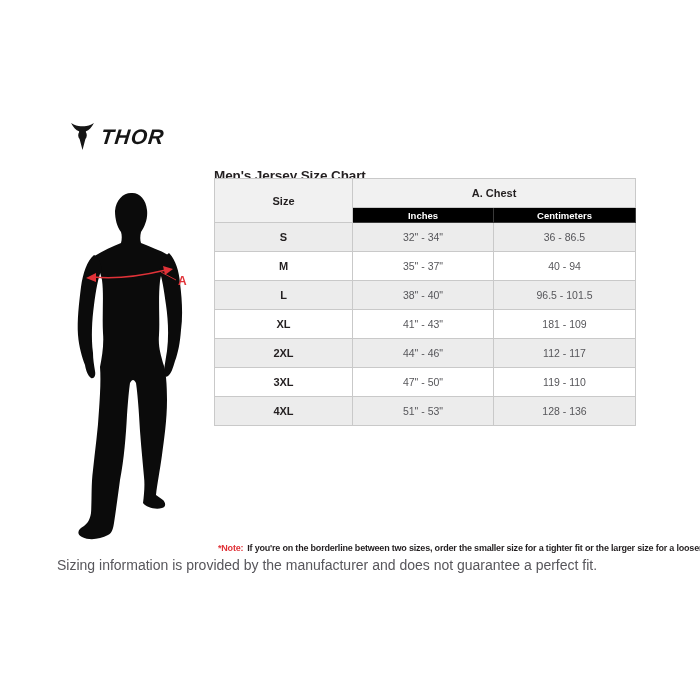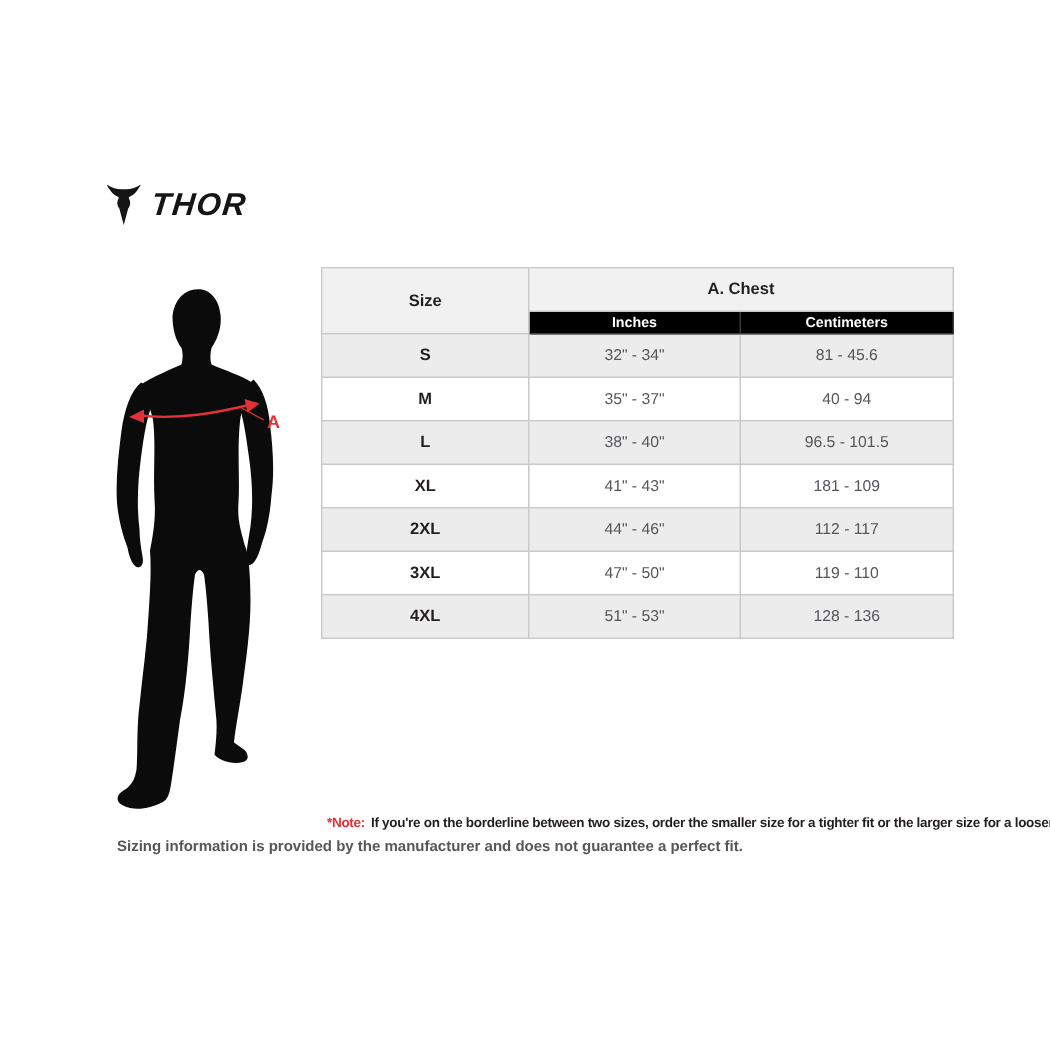--- a/index.html
+++ b/index.html
@@ -45,21 +45,21 @@
   .measure-key{color:#e03238;}
   .measure-desc{font-size:10px;line-height:13px;color:#4b4b4d;width:330px;}
   
   .note{
     position:absolute;left:218px;top:543px;font-size:9px;font-weight:bold;
     letter-spacing:-0.2px;white-space:nowrap;
   }
   .note-label{color:#e03238;margin-right:4px;}
   .note-text{color:#231f20;}
   
-  .disclaimer{position:absolute;left:78px;top:559px;font-size:10px;line-height:12px;color:#57565b;font-weight:bold;}
+  .disclaimer{position:absolute;left:57px;top:559px;font-size:14px;line-height:12px;color:#57565b;}
 </style>
 </head>
 <body>
 
 <div class="canvas">
 
   <div class="logo">
     <span>
       <svg width="23" height="27" viewBox="0 0 22 26" xmlns="http://www.w3.org/2000/svg">
         <path fill="#151515" d="M11,26 L8.2,15.5 C6.6,13.4 6.4,10.8 7.8,8.6 L7.6,8 C4.8,7 2.2,4.4 0,0 C3.6,2.2 7,3.2 9.6,3.1 L12.4,3.1 C15,3.2 18.4,2.2 22,0 C19.8,4.4 17.2,7 14.4,8 L14.2,8.6 C15.6,10.8 15.4,13.4 13.8,15.5 Z"></path>
@@ -137,20 +137,21 @@
       <g>
         <path d="M33,92 C60,95 85,90 106,85" stroke="#e03238" stroke-width="1.6" fill="none"></path>
         <polygon points="26,93 36,88 36,97" fill="#e03238"></polygon>
         <polygon points="113,84 103,81 105,90" fill="#e03238"></polygon>
         <path d="M101,87 L116,95" stroke="#e03238" stroke-width="0.9" fill="none"></path>
       </g>
       <text x="118" y="100" fill="#e03238" font-family="Liberation Sans, sans-serif" font-size="12" font-weight="bold">A</text>
     </svg>
   </div>
 
+  <div class="chart-title">Men's Jersey Size Chart</div>
 
   <table class="size-table">
     <colgroup>
         <col style="width:138px">
         <col style="width:141px">
         <col style="width:142px">
       </colgroup>
     <thead>
       <tr class="hdr-main">
         <th rowspan="2">Size</th>
@@ -158,21 +159,21 @@
       </tr>
       <tr class="hdr-sub">
         <th>Inches</th>
         <th>Centimeters</th>
       </tr>
     </thead>
     <tbody>
         <tr>
           <td class="size-label">S</td>
           <td>32" - 34"</td>
-          <td>81 - 45.6</td>
+          <td>36 - 86.5</td>
         </tr>
         <tr>
           <td class="size-label">M</td>
           <td>35" - 37"</td>
           <td>40 - 94</td>
         </tr>
         <tr>
           <td class="size-label">L</td>
           <td>38" - 40"</td>
           <td>96.5 - 101.5</td>

